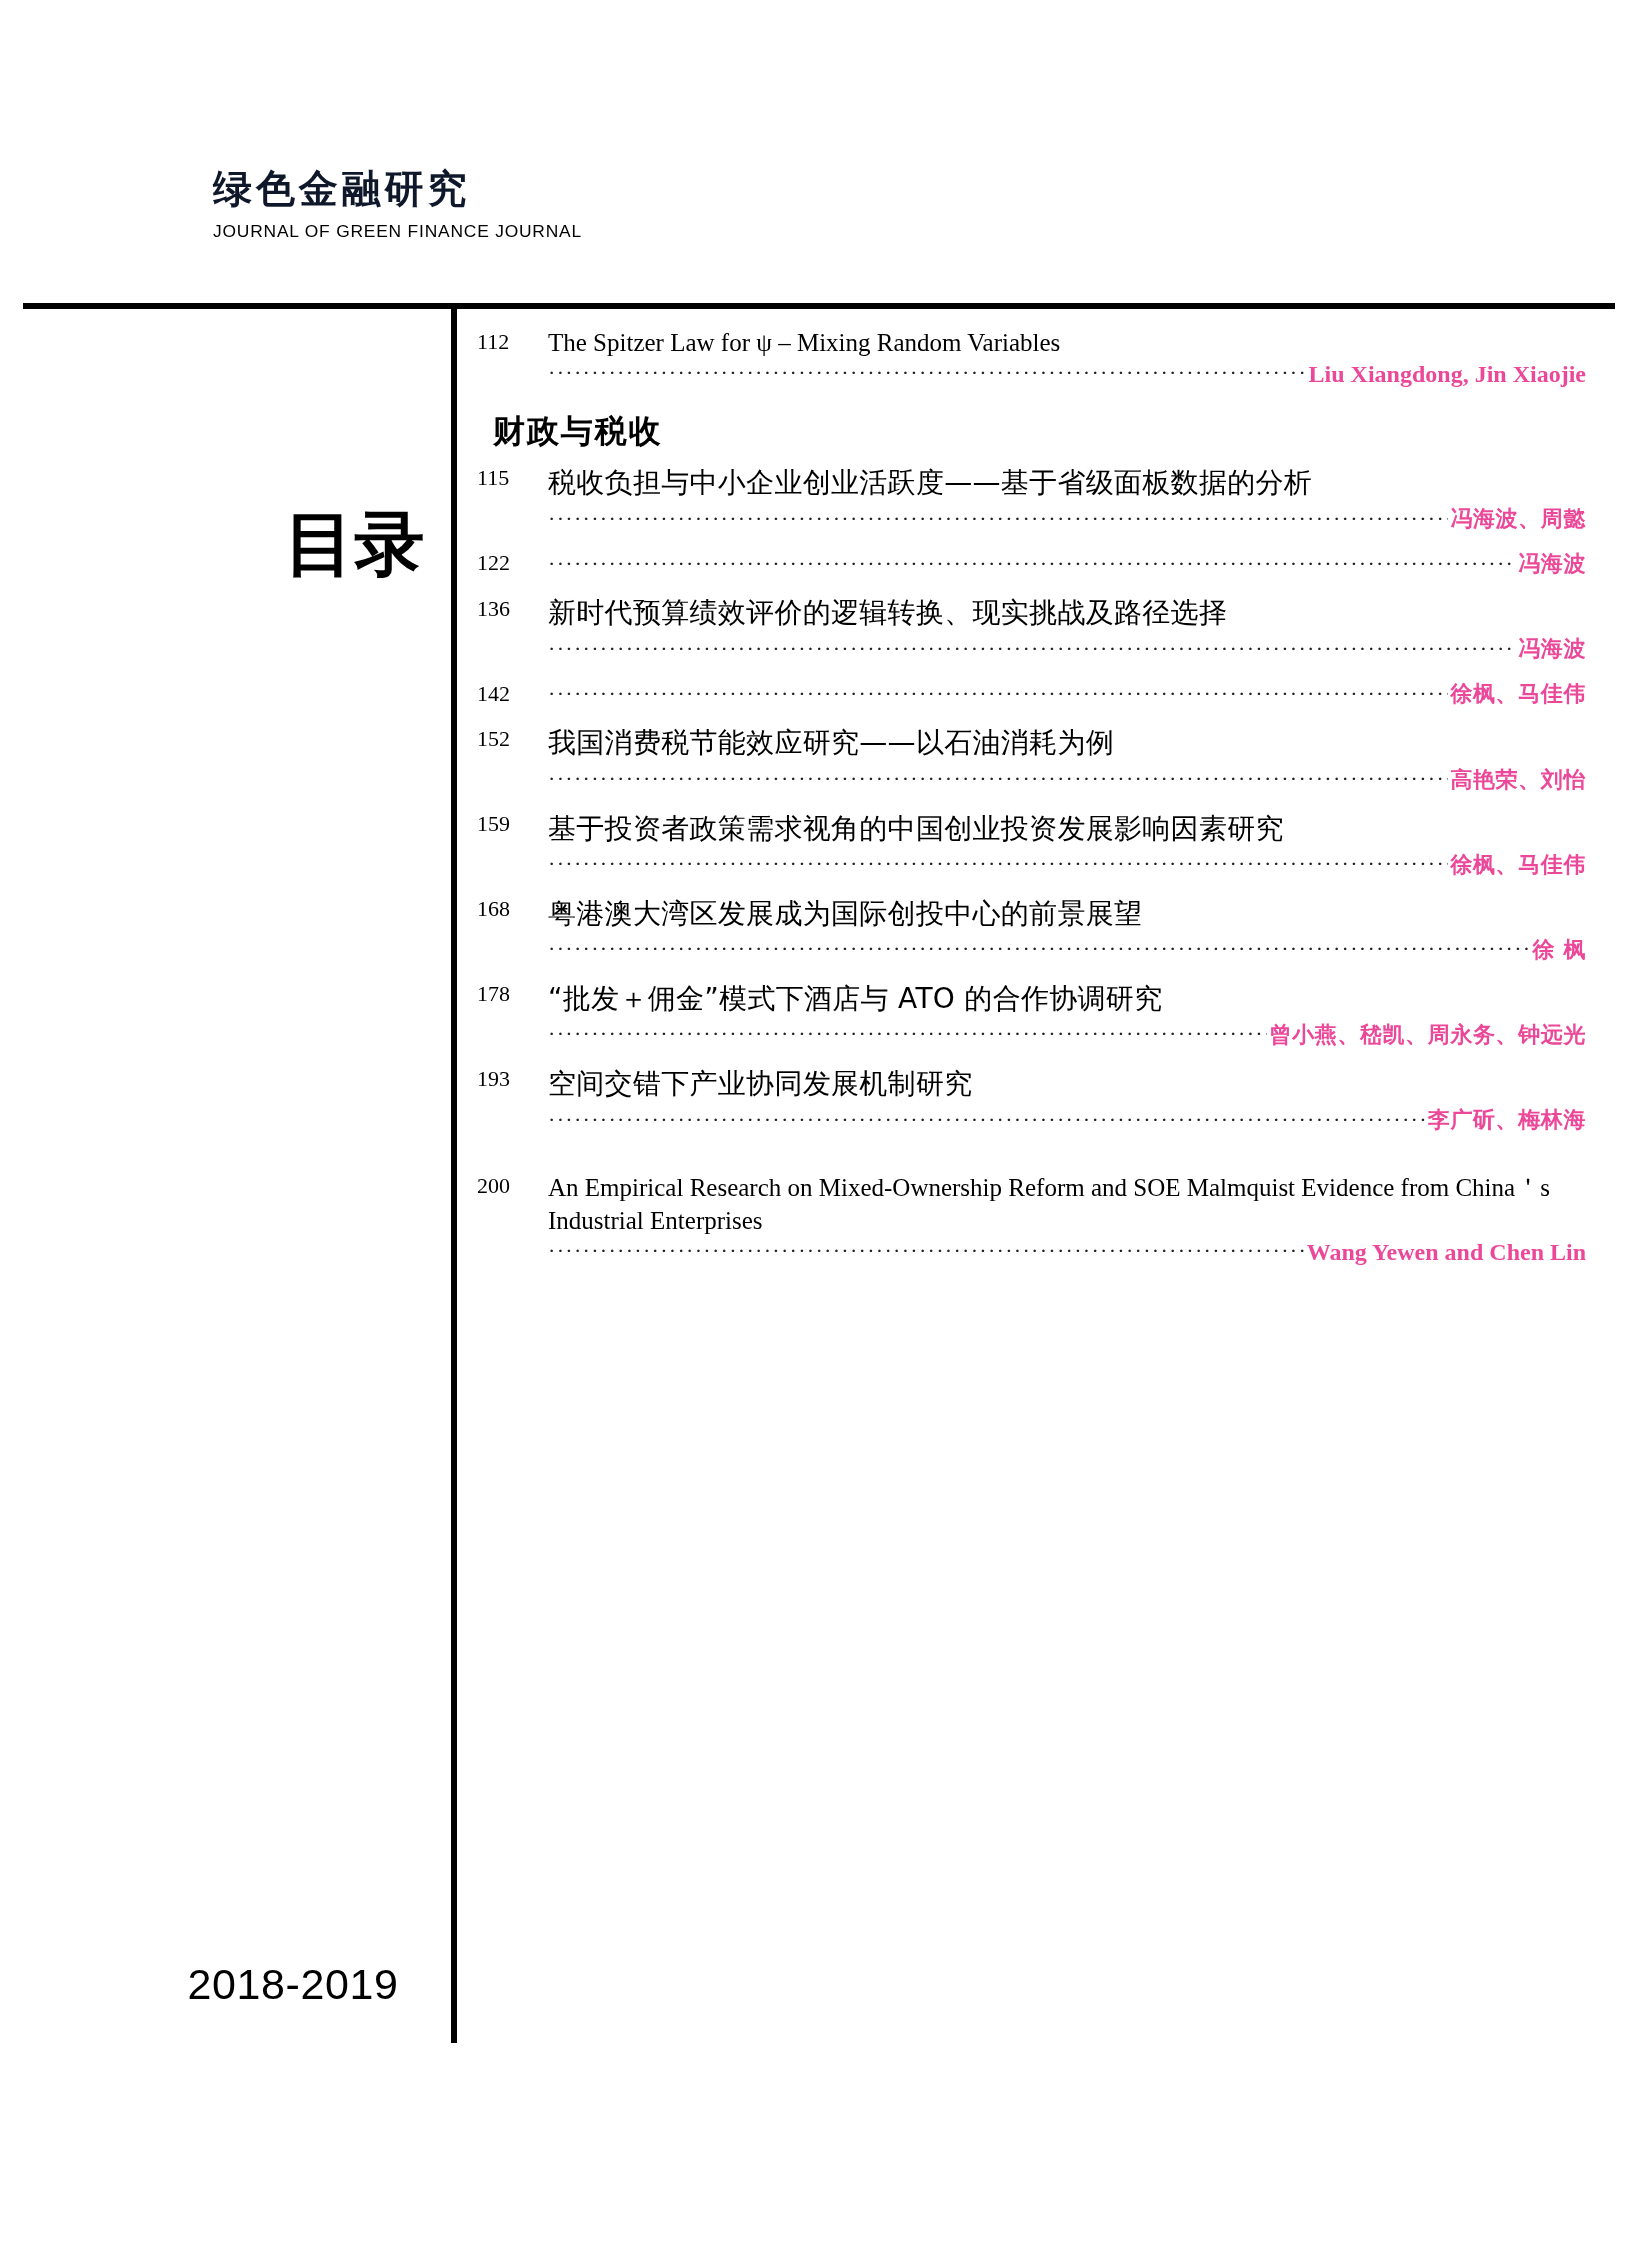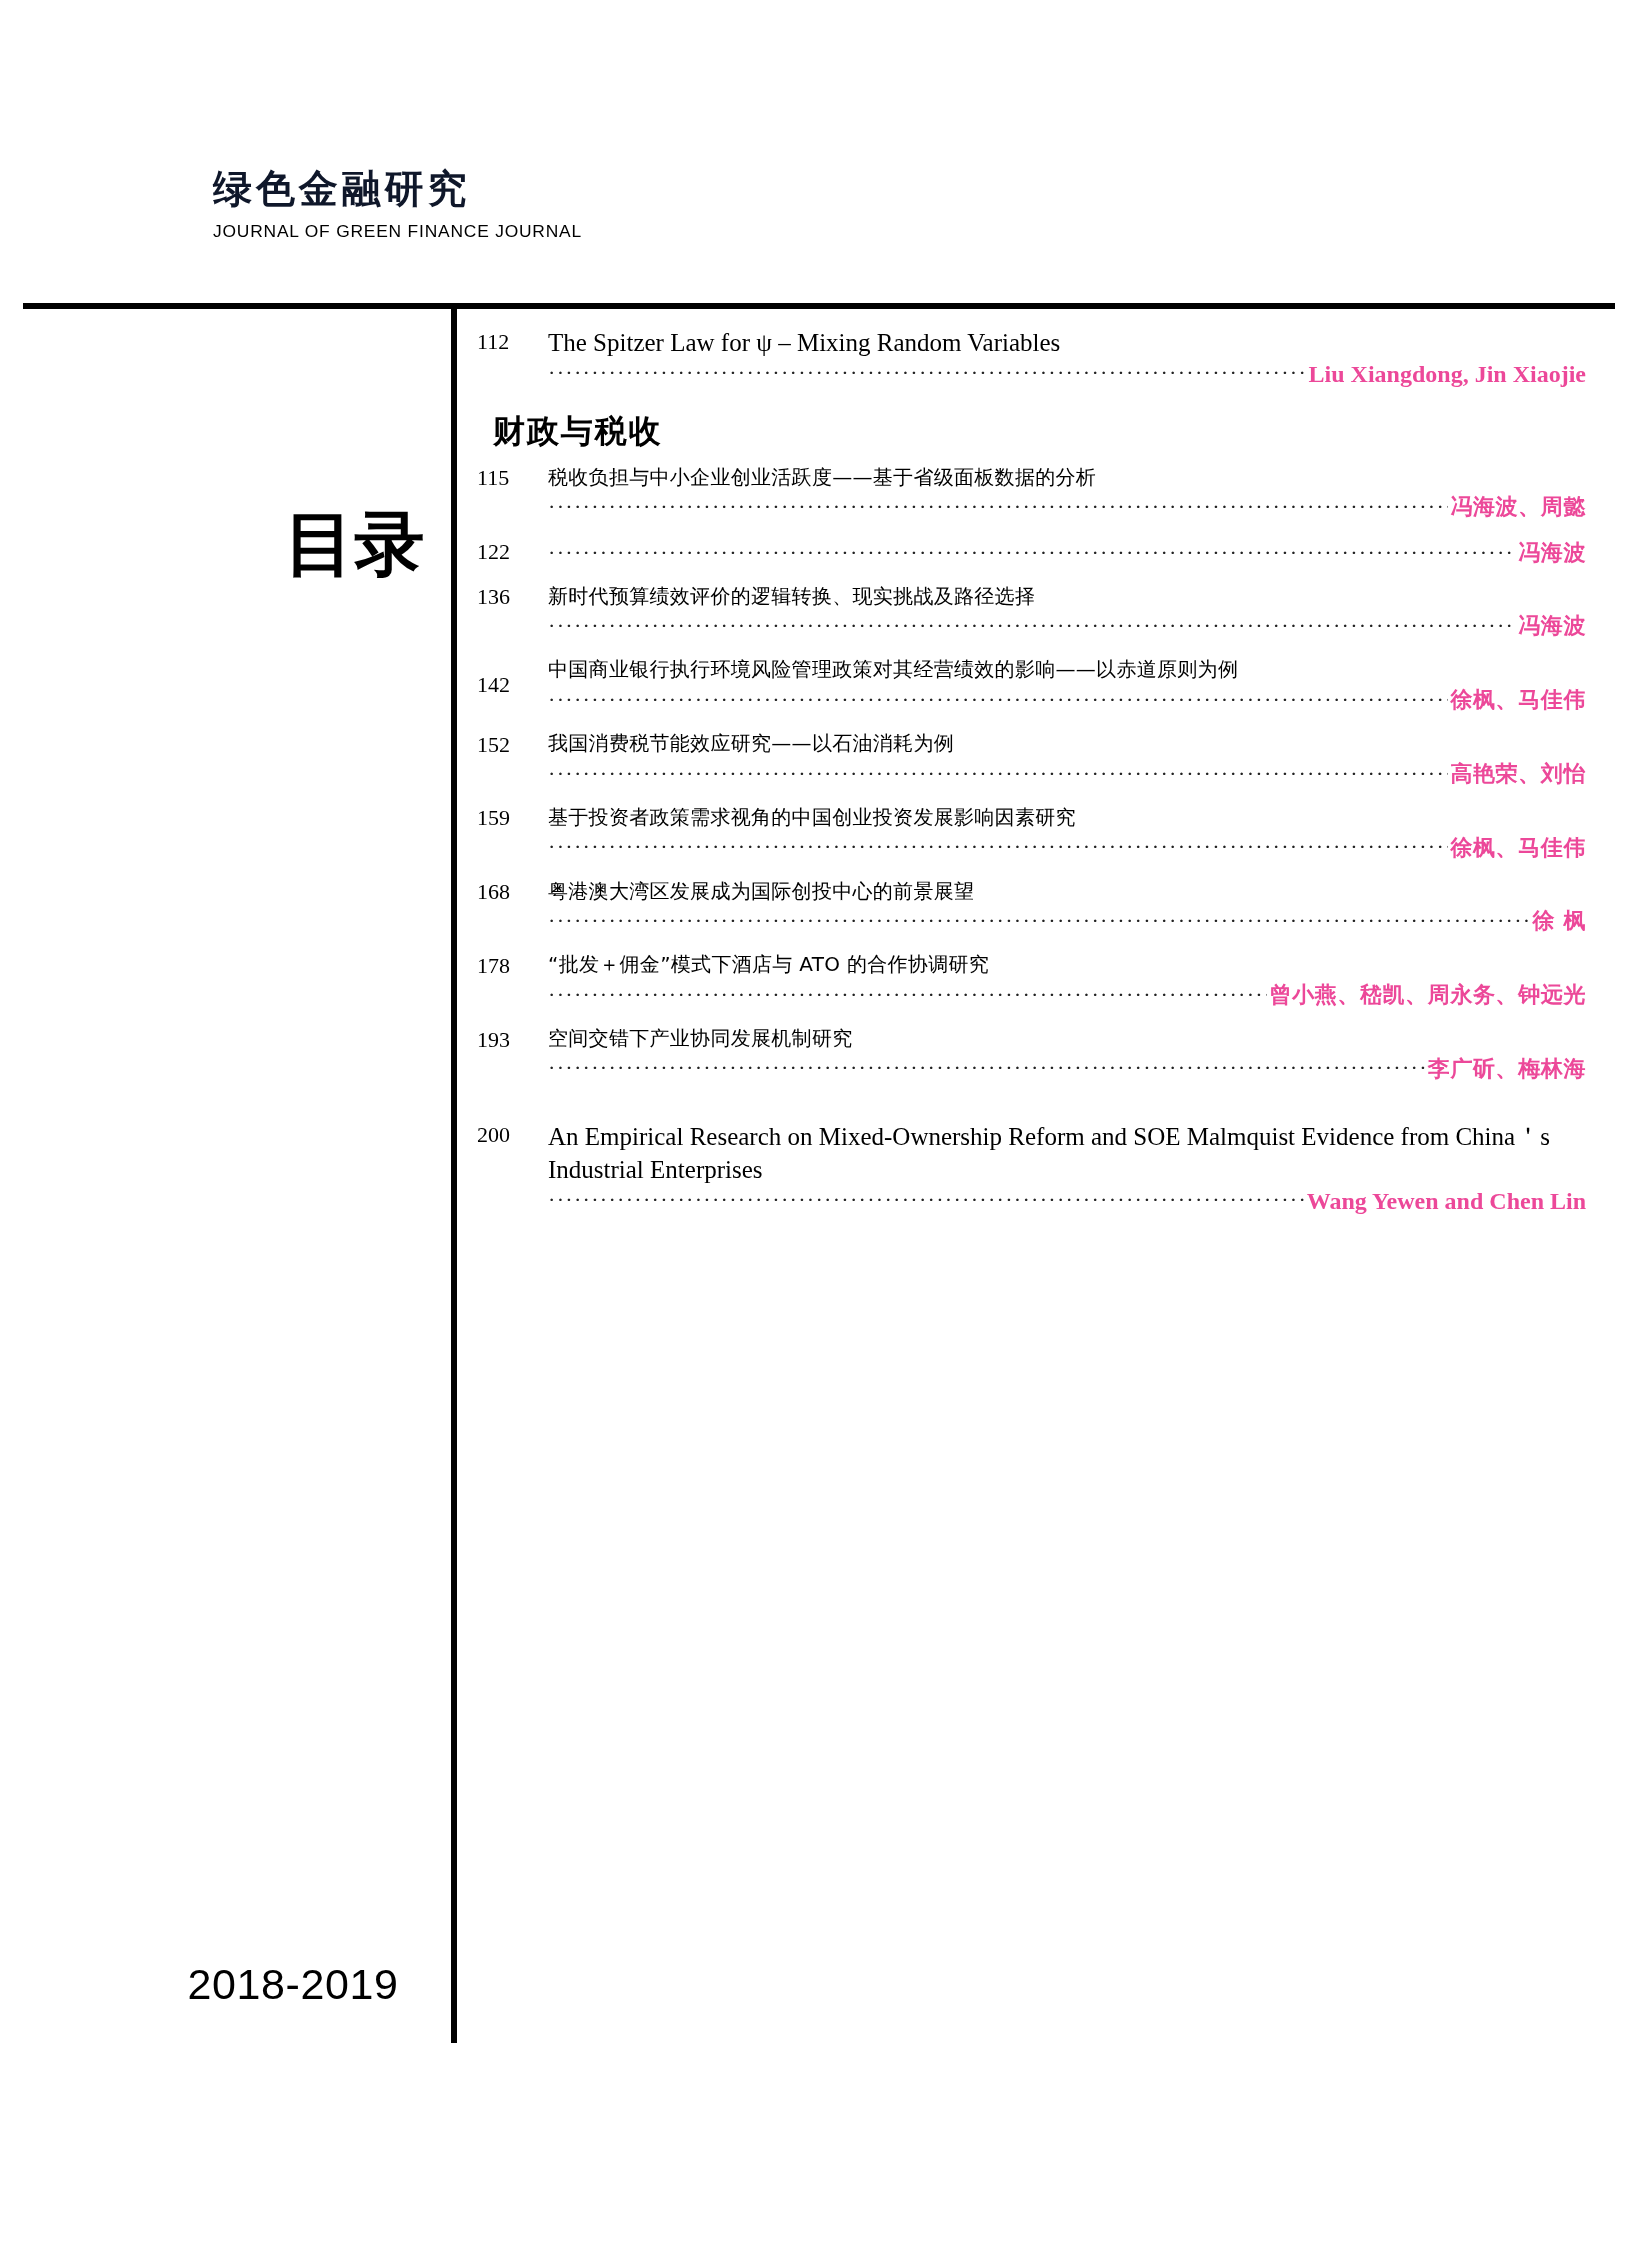--- a/index.html
+++ b/index.html
@@ -125,21 +125,21 @@
     align-items: center;
     align-self: stretch;
     padding-top: 0;
   }
   .entry-body {
     flex: 1 1 auto;
     min-width: 0;
   }
   .entry-title {
     font-family: "DejaVu Sans", sans-serif;
-    font-size: 20px;
+    font-size: 28px;
     line-height: 1.42;
     color: #000;
     letter-spacing: 0.3px;
   }
   .entry-title.latin {
     font-family: "Liberation Serif", serif;
     font-size: 25px;
     letter-spacing: 0;
     line-height: 1.34;
   }
@@ -230,21 +230,20 @@
           <div class="entry-title">新时代预算绩效评价的逻辑转换、现实挑战及路径选择</div>
           <div class="authors-line">
             <span class="dots">·······················································································································</span>
             <span class="authors">冯海波</span>
           </div>
         </div>
       </div>
       <div class="entry">
         <div class="entry-page mid">142</div>
         <div class="entry-body">
-          <div class="entry-title">中国商业银行执行环境风险管理政策对其经营绩效的影响——以赤道原则为例</div>
           <div class="authors-line">
             <span class="dots">·······················································································································</span>
             <span class="authors">徐枫、马佳伟</span>
           </div>
         </div>
       </div>
       <div class="entry">
         <div class="entry-page">152</div>
         <div class="entry-body">
           <div class="entry-title">我国消费税节能效应研究——以石油消耗为例</div>

